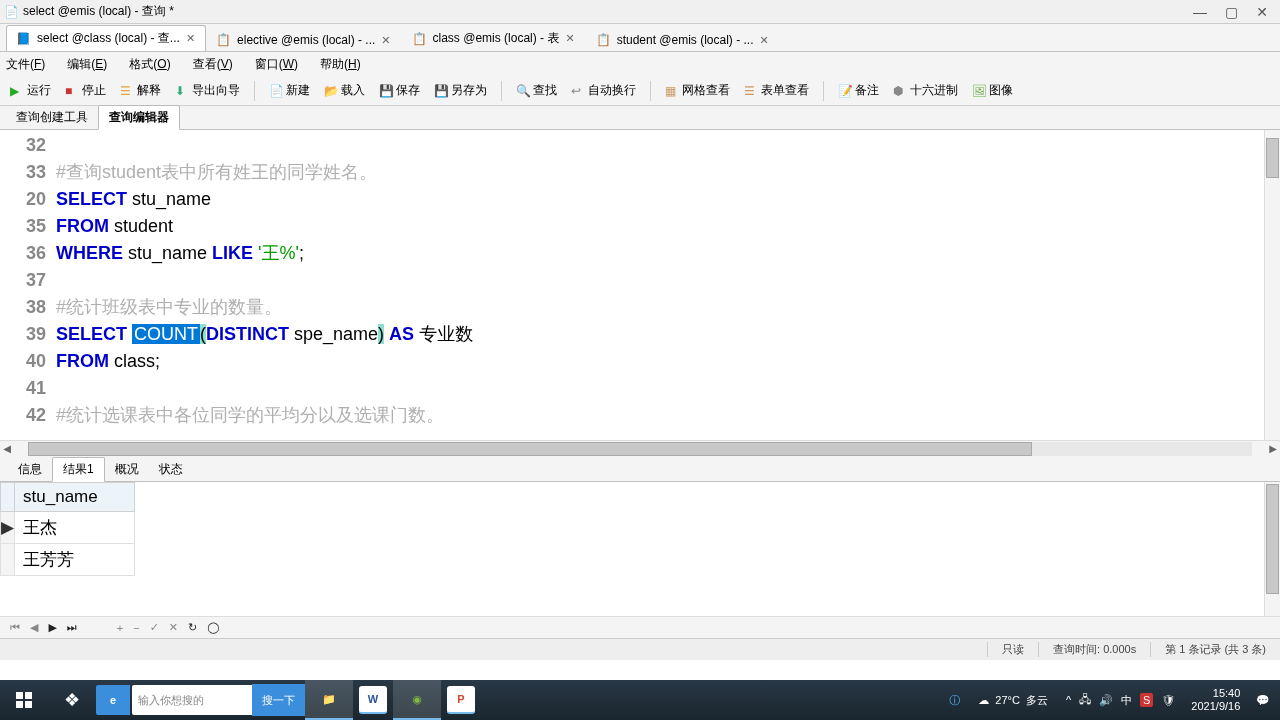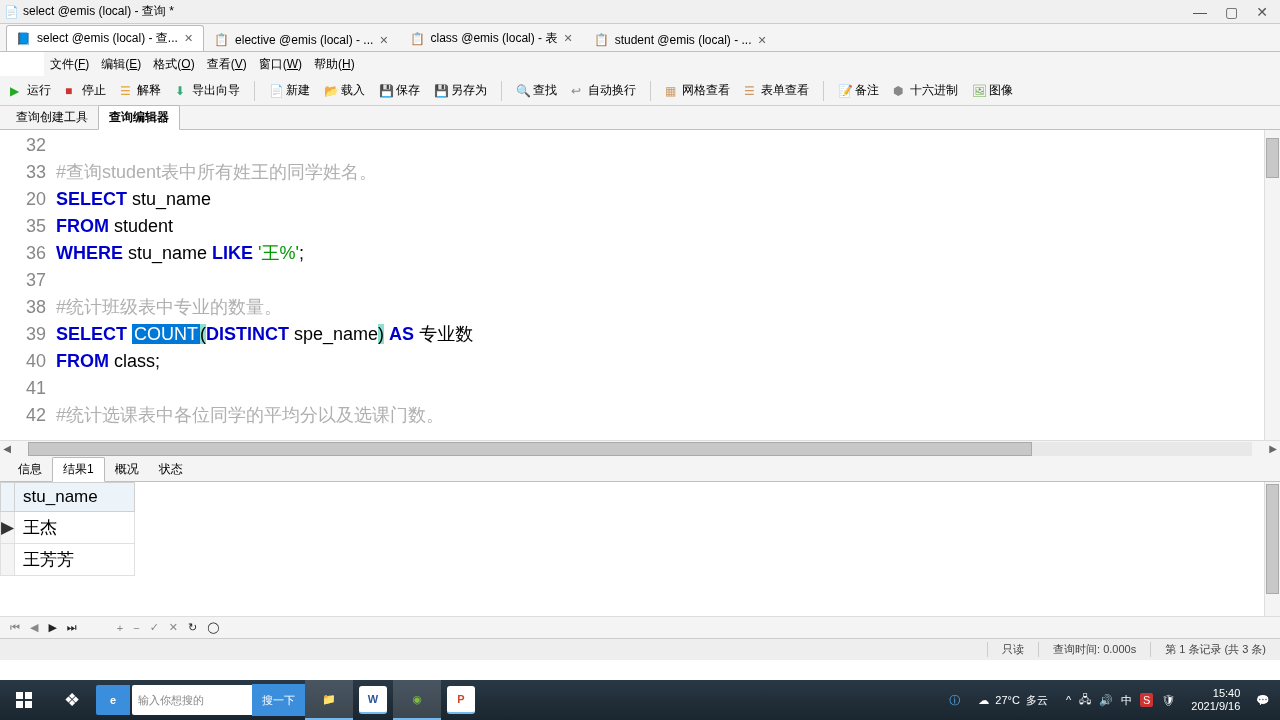--- a/index.html
+++ b/index.html
@@ -6,32 +6,32 @@
 body { width: 1280px; height: 720px; background: #fff; overflow: hidden; position: relative; }
 .titlebar { height: 24px; background: #f0f0f0; display: flex; align-items: center; padding: 0 4px; font-size: 12px; border-bottom: 1px solid #ccc; }
 .titlebar .icon { margin-right: 4px; color: #d4a017; }
 .win-controls { margin-left: auto; display: flex; gap: 18px; padding-right: 8px; font-size: 14px; color: #555; }
 .win-controls span { cursor: pointer; }
 .tabs { height: 28px; background: #f4f4f4; display: flex; align-items: flex-end; border-bottom: 1px solid #c0c0c0; padding-left: 6px; }
 .tab { display: flex; align-items: center; padding: 4px 10px; font-size: 12px; border: 1px solid transparent; border-bottom: none; cursor: pointer; gap: 6px; }
 .tab.active { background: #fff; border-color: #bbb; border-radius: 3px 3px 0 0; }
 .tab .tab-ico { width: 14px; height: 14px; display: inline-flex; align-items: center; justify-content: center; }
 .tab-close { color: #666; font-size: 11px; }
-.menubar { height: 24px; background: #f4f4f4; display: flex; align-items: center; padding: 0 6px; font-size: 12px; gap: 12px; margin-left: 44px; }
+.menubar { height: 24px; background: #f4f4f4; display: flex; align-items: center; padding: 0 6px; font-size: 12px; gap: 22px; }
 .menubar span { cursor: pointer; }
 .mnemonic { text-decoration: underline; }
 .toolbar { height: 30px; background: #f4f4f4; display: flex; align-items: center; padding: 0 6px; font-size: 12px; gap: 6px; border-bottom: 1px solid #d0d0d0; }
 .tbtn { display: flex; align-items: center; gap: 3px; padding: 2px 4px; cursor: pointer; }
 .tico { width: 14px; height: 14px; display: inline-block; }
 .tsep { width: 1px; height: 20px; background: #ccc; margin: 0 4px; }
 .subtabs { height: 24px; background: #f4f4f4; display: flex; align-items: flex-end; padding-left: 6px; font-size: 12px; border-bottom: 1px solid #c0c0c0; }
 .subtab { padding: 3px 10px; cursor: pointer; }
 .subtab.active { background: #fff; border: 1px solid #bbb; border-bottom: 1px solid #fff; border-radius: 2px 2px 0 0; margin-bottom: -1px; font-weight: bold; }
 .editor-wrap { position: relative; height: 310px; display: flex; background: #fff; }
-.gutter { width: 56px; background: #fff; text-align: right; padding-right: 10px; font-family: "Courier New", monospace; font-size: 18px; color: #888; line-height: 27px; padding-top: 2px; }
+.gutter { width: 56px; background: #fff; text-align: right; padding-right: 10px; font-family: "Courier New", monospace; font-size: 18px; color: #888; line-height: 27px; padding-top: 2px; font-weight: bold; }
 .code { flex: 1; font-family: "Courier New", "SimSun", monospace; font-size: 18px; line-height: 27px; padding-top: 2px; white-space: pre; color: #000; overflow: hidden; }
 .kw { color: #0000cc; font-weight: bold; }
 .cmt { color: #b0b0b0; margin-top: 7px; }
 .str { color: #009900; }
 .hl-count { background: #0078d7; color: #fff; padding: 0 2px; }
 .hl-paren { background: #8de0d0; }
 .hscroll { height: 16px; background: #f4f4f4; border-top: 1px solid #ddd; display: flex; align-items: center; }
 .hscroll-track { flex: 1; height: 14px; background: #e8e8e8; position: relative; margin: 0 14px; }
 .hscroll-thumb { position: absolute; left: 0; width: 82%; height: 100%; background: #c8c8c8; border: 1px solid #aaa; }
 .hscroll-arrow { width: 14px; text-align: center; font-size: 10px; color: #666; }
@@ -68,21 +68,21 @@
   <div class="win-controls">
     <span>—</span>
     <span>▢</span>
     <span>✕</span>
   </div>
 </div>
 
 <div class="tabs">
   <div class="tab active">
     <span class="tab-ico">📘</span>
-    <span>select @emis (local) - 查...</span>
+    <span>select @class (local) - 查...</span>
     <span class="tab-close">✕</span>
   </div>
   <div class="tab">
     <span class="tab-ico">📋</span>
     <span>elective @emis (local) - ...</span>
     <span class="tab-close">✕</span>
   </div>
   <div class="tab">
     <span class="tab-ico">📋</span>
     <span>class @emis (local) - 表</span>

